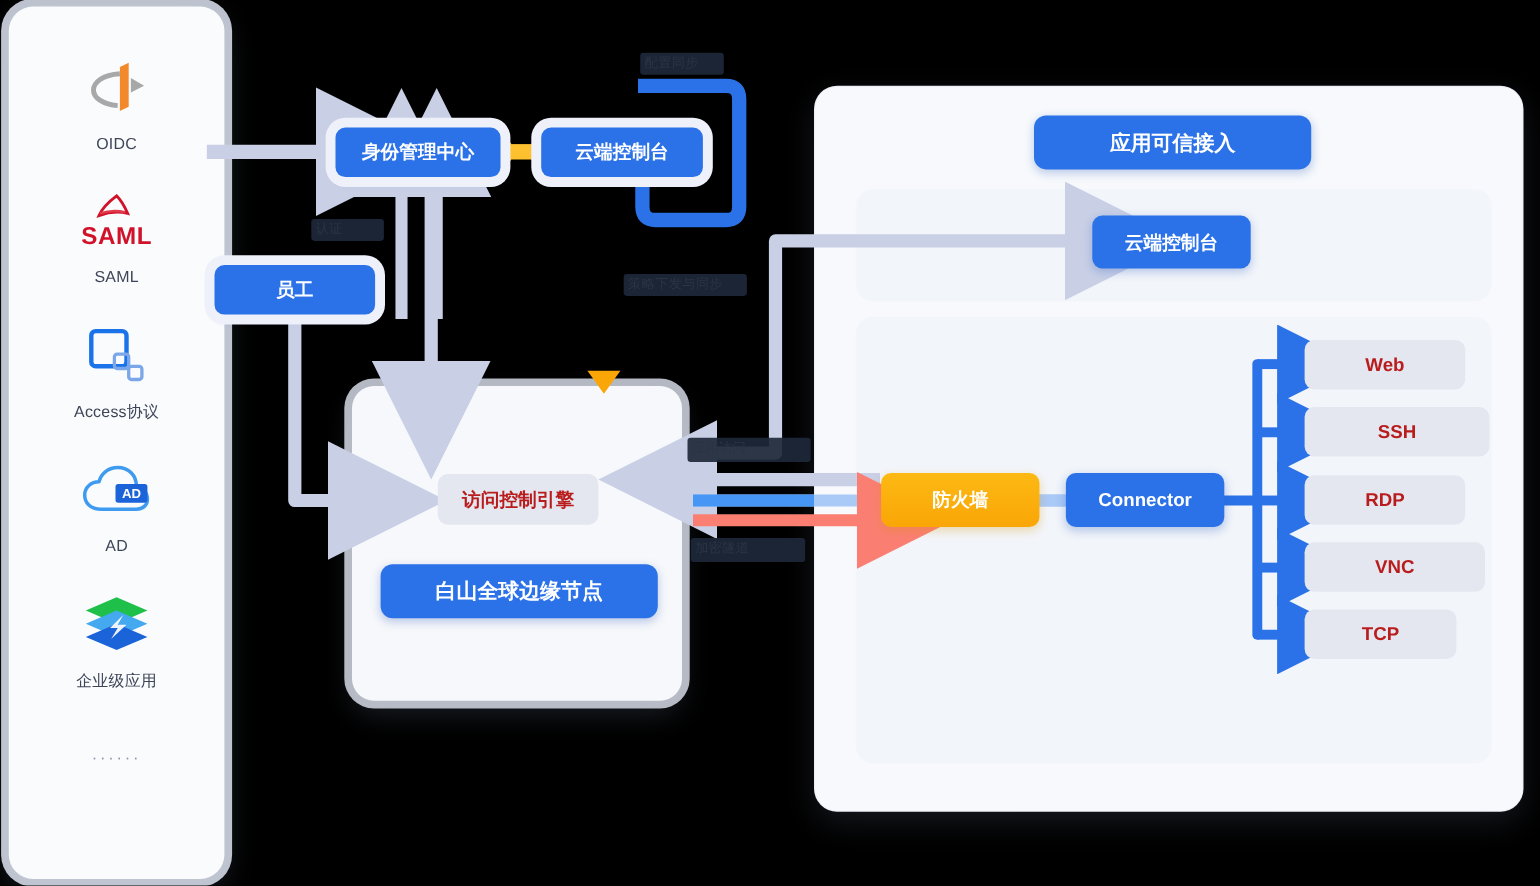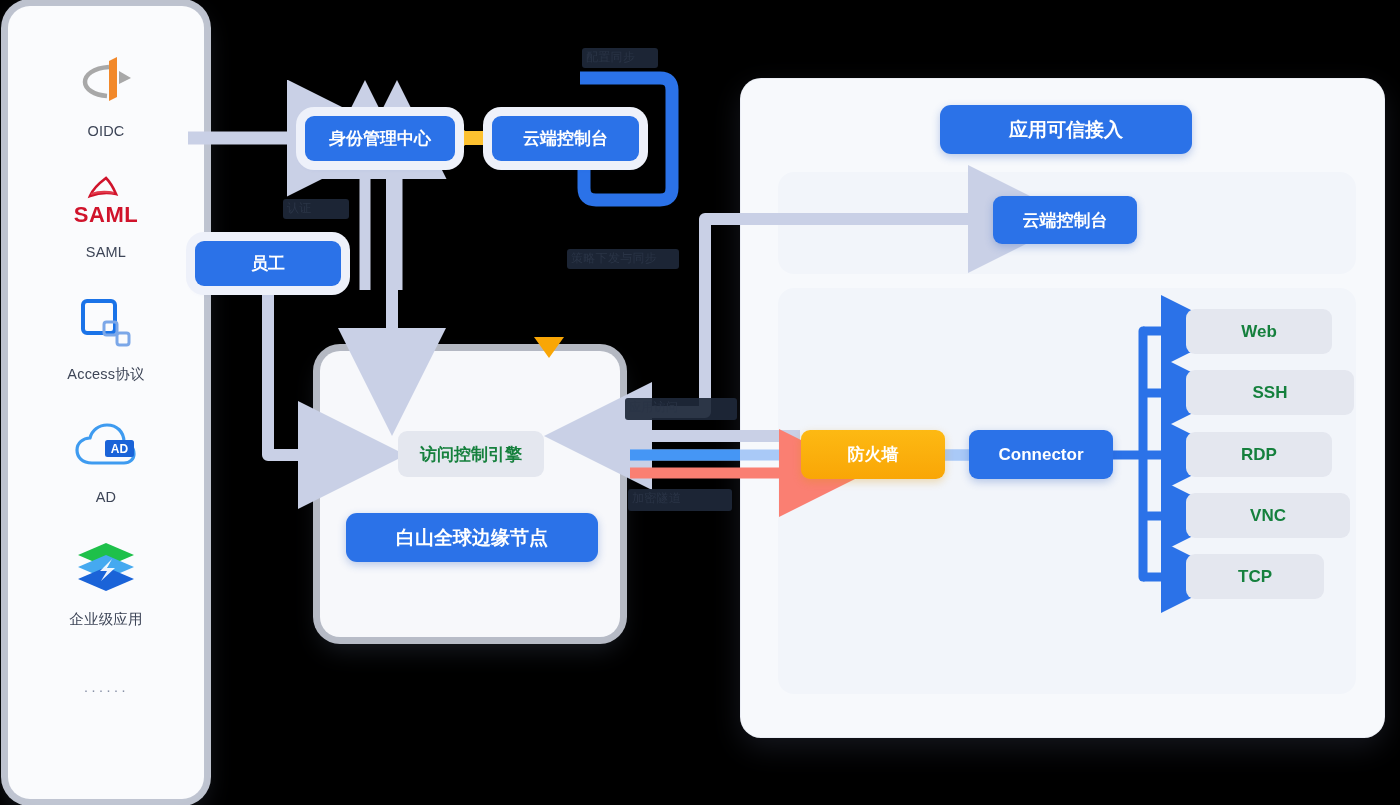--- a/index.html
+++ b/index.html
@@ -33,21 +33,21 @@
   
   .node {
     position: absolute; display: flex; align-items: center; justify-content: center;
     border-radius: 9px; font-size: 17px; color: #fff; z-index: 6;
     background: #2b72e8;
     box-shadow: 0 3px 9px rgba(40,90,190,.30);
     font-weight: bold;
   }
   .node.halo { box-shadow: 0 0 0 9px #eef1fa, 0 3px 9px rgba(40,90,190,.30); }
   .node.grey {
-    background: #e4e7ef; color: #15803d;
+    background: #e4e7ef; color: #b91c1c;
     box-shadow: none;
   }
   .node.amber {
     background: linear-gradient(180deg,#fdb913 0%,#f9a606 100%);
     color:#fff; box-shadow: 0 3px 9px rgba(220,150,10,.30);
   }
   .node.big { font-size: 19px; font-weight: bold; border-radius: 11px; }
 
   
   .panel {

